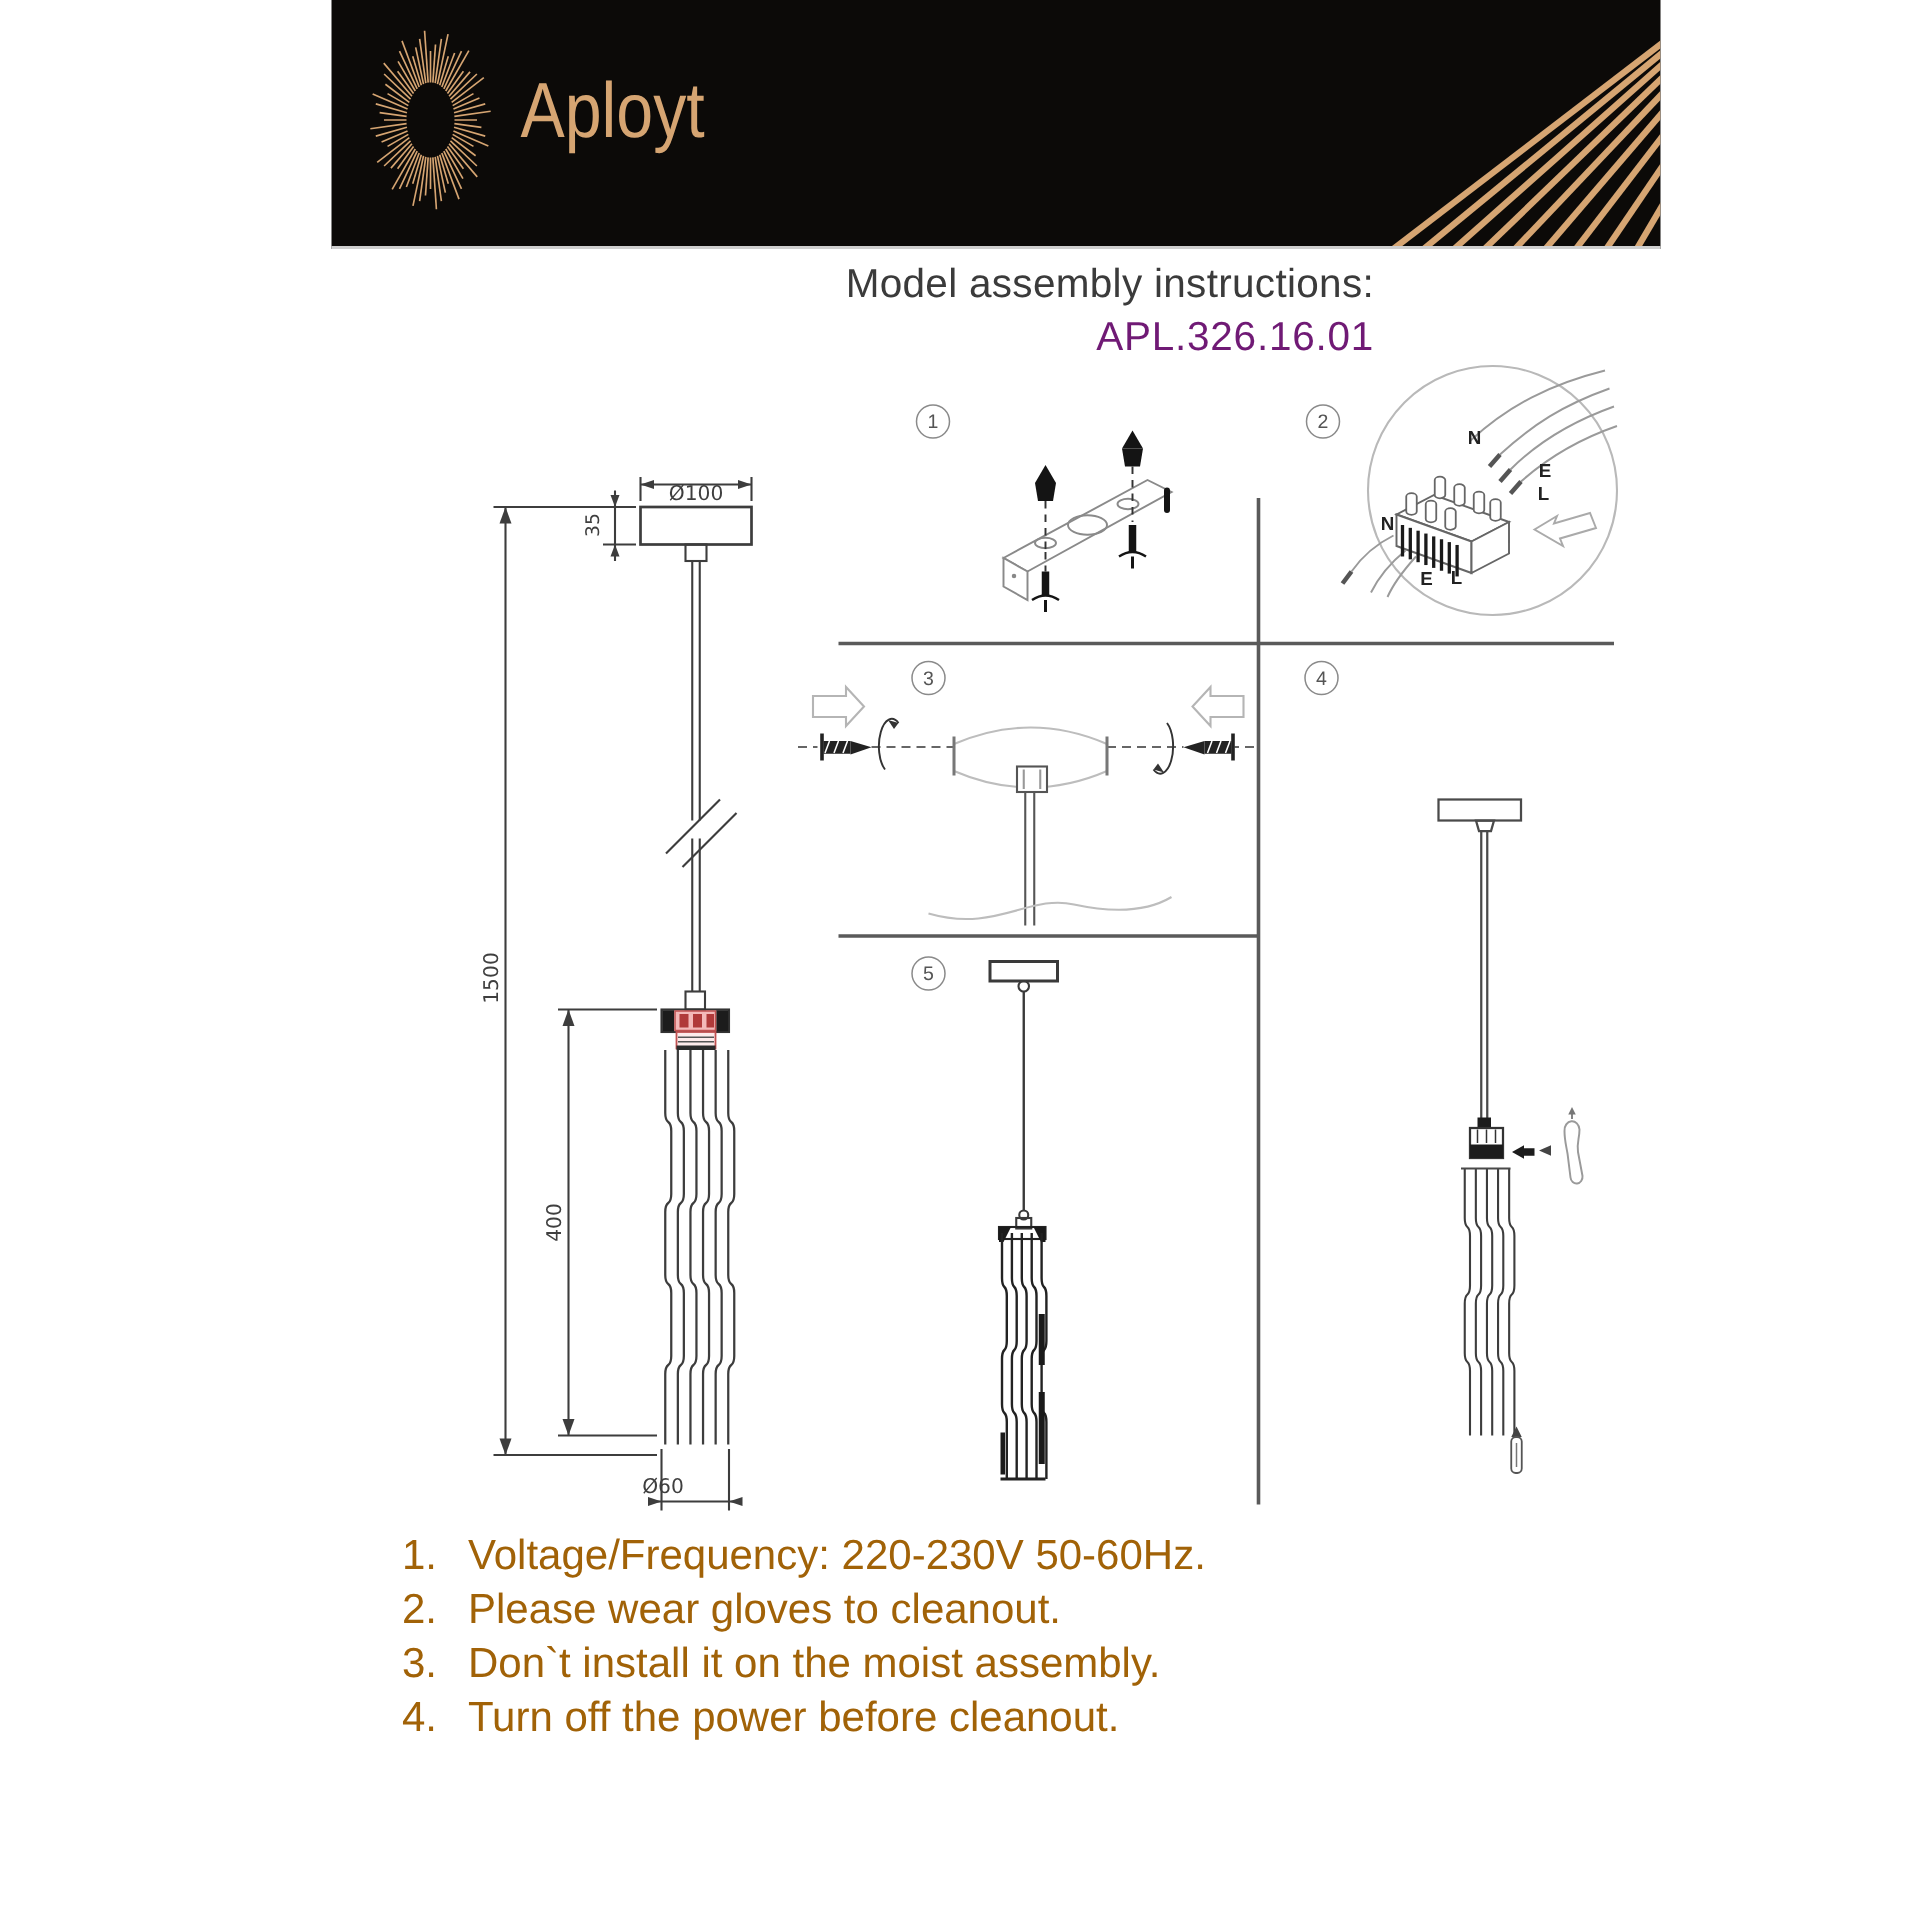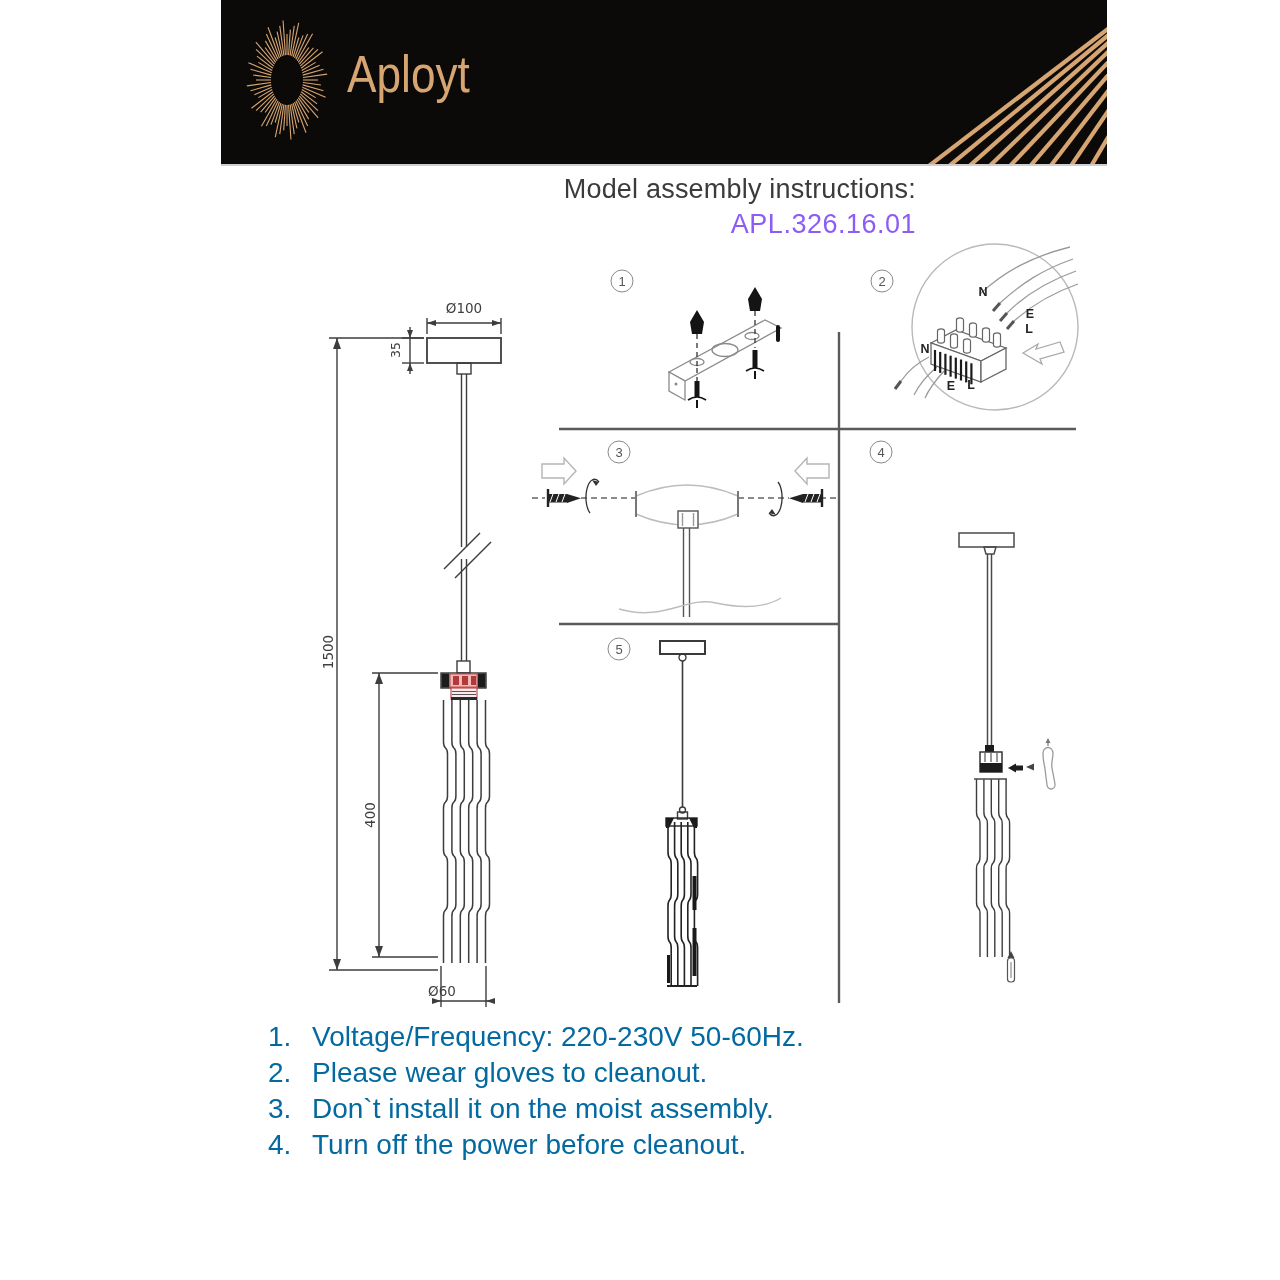--- a/index.html
+++ b/index.html
@@ -6,33 +6,33 @@
   .page{position:relative;width:1280px;height:1280px;background:#ffffff;overflow:hidden;
         font-family:"Liberation Sans",sans-serif;color:#3b3b3b;margin-left:24px;}
   .banner{position:absolute;left:197px;top:0;width:886px;height:164px;background:#0c0a08;
           border-bottom:2px solid #cfcfcf;overflow:hidden;}
   .banner svg{position:absolute;left:0;top:0;}
   .brand-name{position:absolute;left:126px;top:44px;font-size:52px;color:#d6a572;
               letter-spacing:0px;transform:scaleX(0.85);transform-origin:left top;
               font-family:"Liberation Sans",sans-serif;}
   .title-block{position:absolute;left:292px;top:174px;width:600px;text-align:right;}
   .title-line1{font-size:27px;color:#3b3b3b;letter-spacing:0.2px;}
-  .title-line2{font-size:27px;color:#8b5cf6;margin-top:4px;letter-spacing:0.5px;}
+  .title-line2{font-size:27px;color:#701a75;margin-top:4px;letter-spacing:0.5px;}
   svg.art{position:absolute;left:0;top:0;pointer-events:none;}
   .lbl{position:absolute;transform:translate(-50%,-50%);font-family:"DejaVu Sans",sans-serif;
        font-size:13.5px;color:#3f3f3f;white-space:nowrap;}
   .lbl.small{font-size:12.5px;}
   .lbl.rot{transform:translate(-50%,-50%) rotate(-90deg);}
   .stepnum{position:absolute;transform:translate(-50%,-50%);width:21px;height:21px;
            border:1.3px solid #8a8a8a;border-radius:50%;display:flex;align-items:center;
            justify-content:center;font-size:13px;color:#555;background:transparent;}
   .wire-lbl{position:absolute;transform:translate(-50%,-50%);font-size:12.5px;font-weight:bold;
             color:#222;font-family:"Liberation Sans",sans-serif;}
   .instructions{position:absolute;left:244px;top:1019px;list-style:none;margin:0;padding:0;
-                font-size:28px;color:#0369a1;}
+                font-size:28px;color:#a16207;}
   .instructions li{height:36px;line-height:36px;white-space:nowrap;}
   .instructions .num{display:inline-block;width:44px;}
 </style>
 </head>
 <body>
 
 <div class="page">
 
   <header class="banner">
     <svg width="886" height="164" viewBox="0 0 886 164">
@@ -354,21 +354,21 @@
           <path d="M663.8 822 L663.8 852 C663.8 861 667 855 667 864 L667 894 C667 903 663.8 897 663.8 906 L663.8 936 C663.8 945 667 939 667 948 L667 986" fill="none" stroke="#222" stroke-width="1.6"></path>
           <path d="M670.4 822 L670.4 852 C670.4 861 673.6 855 673.6 864 L673.6 894 C673.6 903 670.4 897 670.4 906 L670.4 936 C670.4 945 673.6 939 673.6 948 L673.6 986" fill="none" stroke="#222" stroke-width="1.6"></path>
         </g>
       <rect x="668.5" y="876" width="4" height="34" fill="#1a1a1a" stroke="none"></rect>
       <rect x="668.5" y="928" width="4" height="48" fill="#1a1a1a" stroke="none"></rect>
       <rect x="643" y="955" width="3" height="28" fill="#1a1a1a" stroke="none"></rect>
       <line x1="643" y1="986" x2="673" y2="986" stroke="#222" stroke-width="2"></line>
     </g>
   </svg>
 
-  <span class="lbl" style="left:440px;top:308px;">Ø100</span>
+  <span class="lbl" style="left:440px;top:329px;">Ø100</span>
   <span class="lbl small rot" style="left:371px;top:350px;">35</span>
   <span class="lbl rot" style="left:304px;top:652px;">1500</span>
   <span class="lbl rot" style="left:346px;top:815px;">400</span>
   <span class="lbl" style="left:418px;top:991px;">Ø60</span>
 
   <span class="stepnum" style="left:598px;top:281px;">1</span>
   <span class="stepnum" style="left:858px;top:281px;">2</span>
   <span class="stepnum" style="left:595px;top:452px;">3</span>
   <span class="stepnum" style="left:857px;top:452px;">4</span>
   <span class="stepnum" style="left:595px;top:649px;">5</span>

